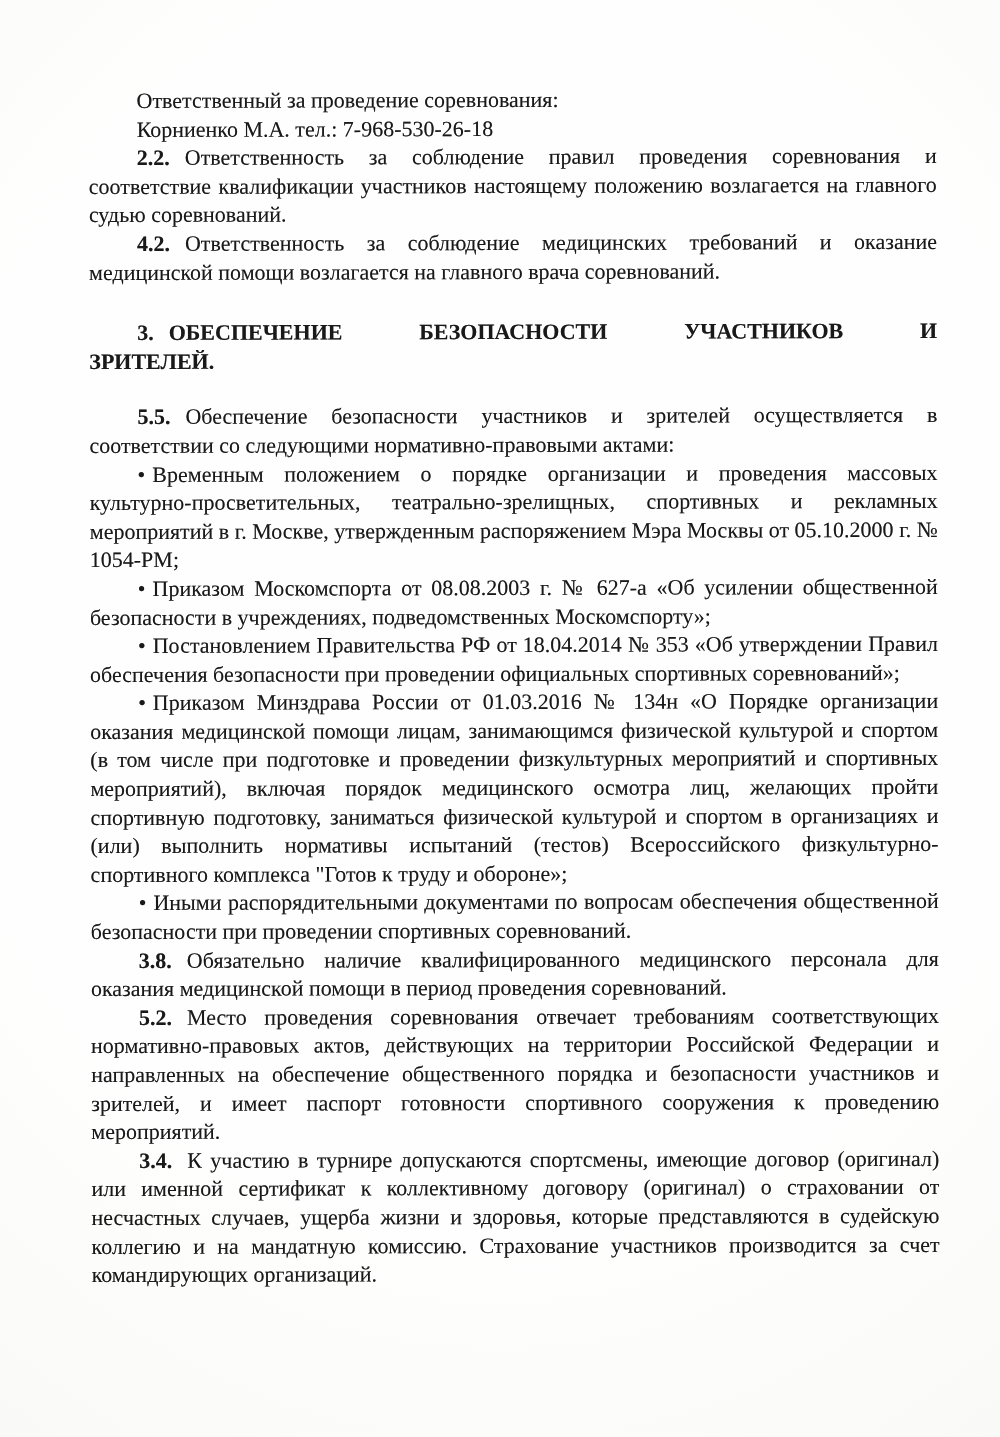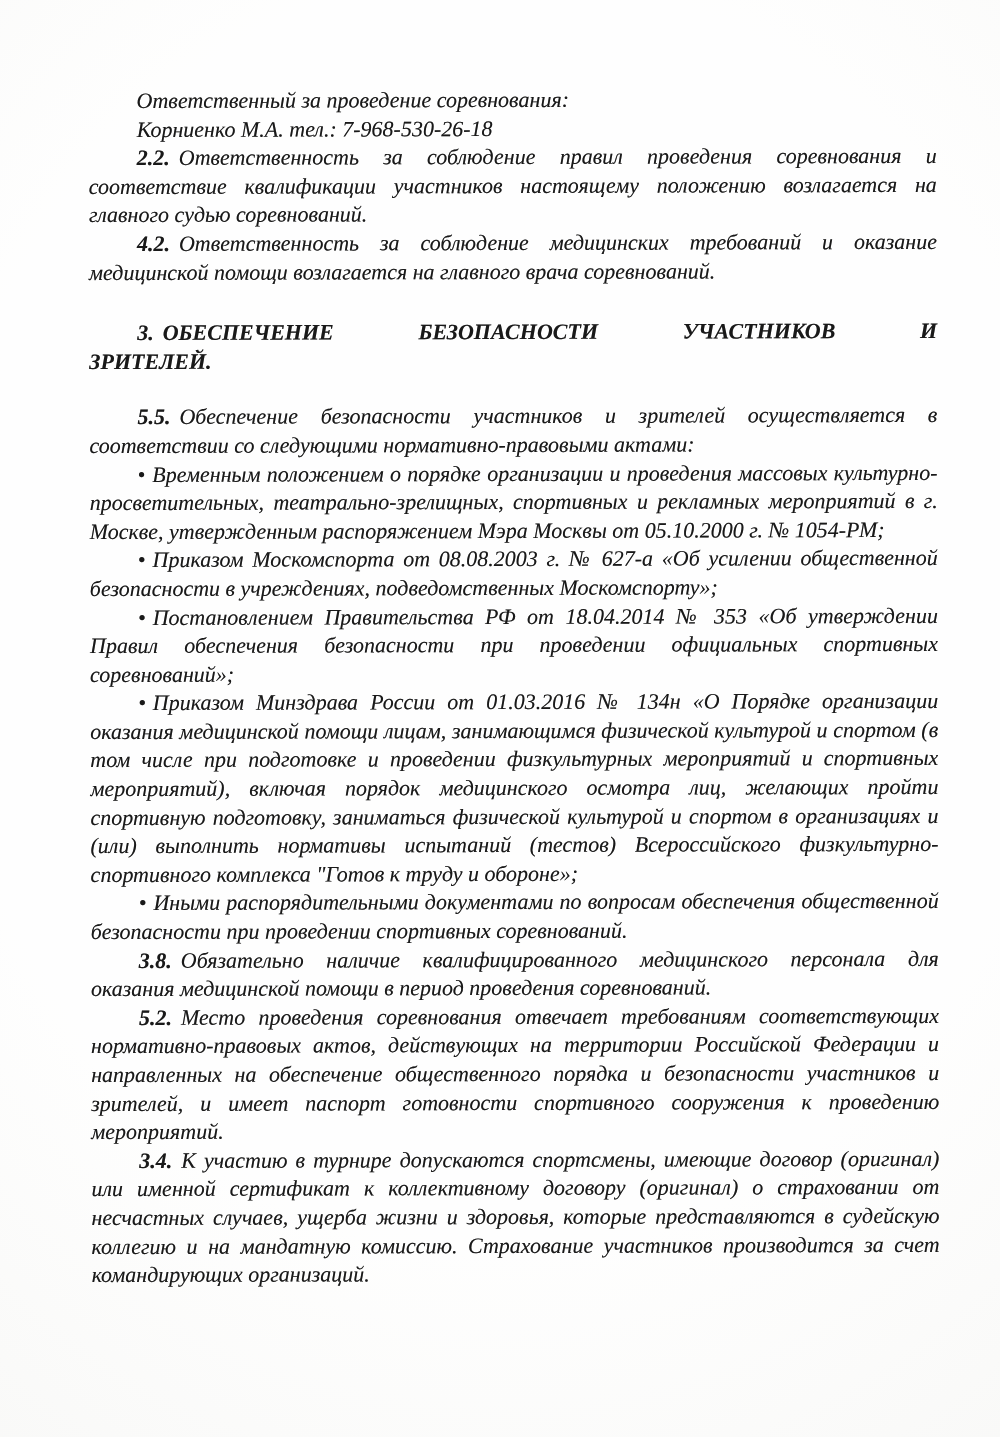--- a/index.html
+++ b/index.html
@@ -9,21 +9,20 @@
   }
   .page {
     position: relative;
     width: 1000px;
     height: 1437px;
     margin: 0 auto;
     overflow: hidden;
     background:
       radial-gradient(ellipse 140% 110% at 50% 42%, rgba(255,255,255,0.85) 40%, rgba(215,215,210,0.25) 100%),
       #fafaf8;
-    font-style: italic;
   }
   .doc {
     position: absolute;
     left: 90px;
     top: 0;
     width: 848px;
     padding-top: 86px;
     transform: rotate(-0.15deg);
     font-family: "Liberation Serif", "DejaVu Serif", serif;
     font-size: 22px;
@@ -36,21 +35,21 @@
     margin: 0;
     text-indent: 48px;
   }
   .doc p.heading {
     font-weight: bold;
     word-spacing: 30px;
     margin: 32px 0 27px 0;
   }
   .num {
     font-weight: bold;
-    margin-right: 9px;
+    margin-right: 15px;
   }
   .bullet-glyph {
     margin-right: 7px;
   }
 </style>
 </head>
 <body>
 
 <div class="page">
   <div class="doc">

